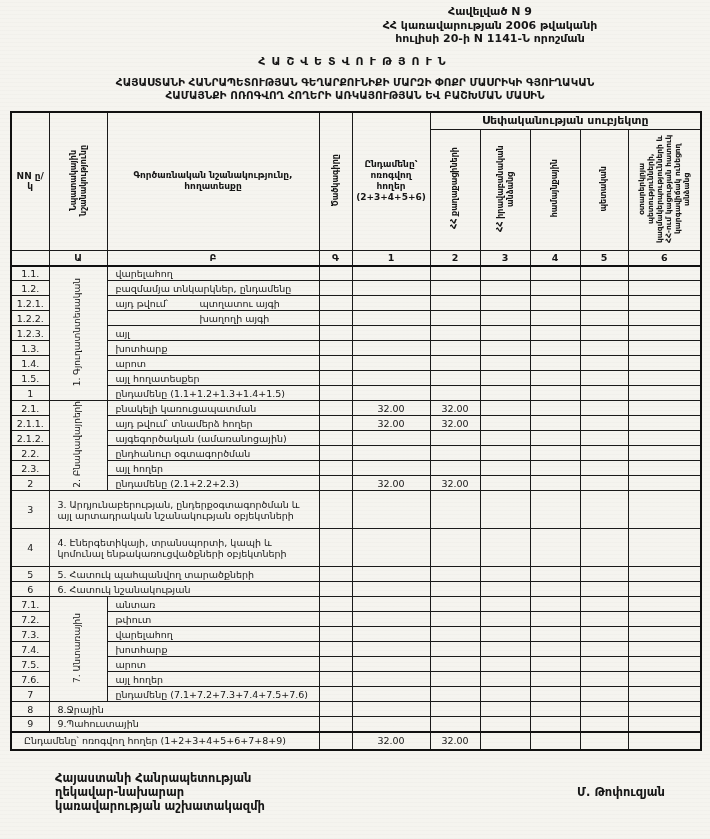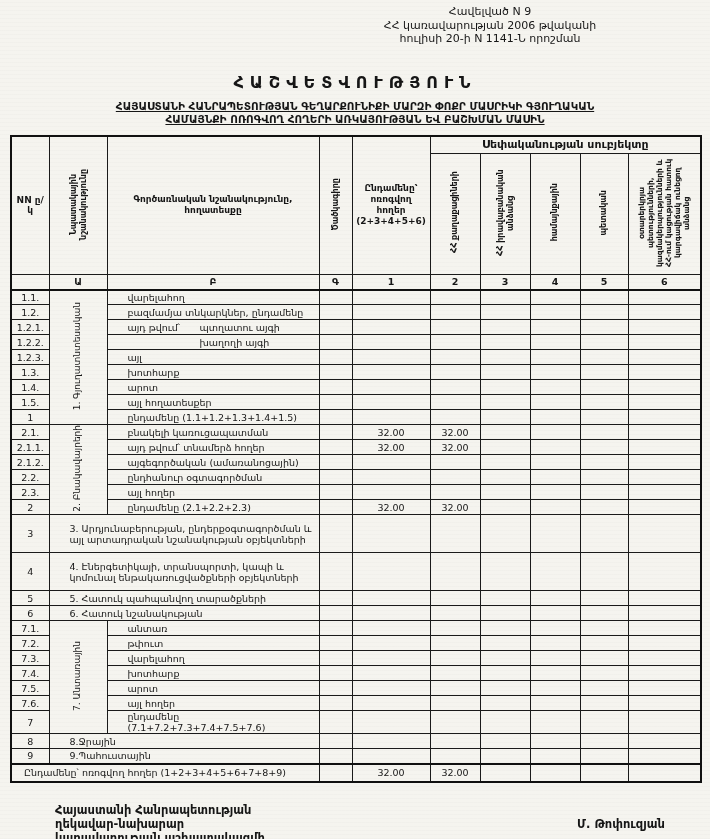--- a/index.html
+++ b/index.html
@@ -7,30 +7,29 @@
     width:710px;height:839px;overflow:hidden;
     background:#f5f4ef;
     background-image:repeating-linear-gradient(0deg, rgba(0,0,0,0.015) 0 1px, transparent 1px 4px);
     font-family:"DejaVu Sans", sans-serif;
     color:#161616;
   }
   .page{width:710px;height:839px;position:relative;}
   
   .appendix{
     padding-top:5px;margin-left:280px;width:420px;
-    text-align:center;font-weight:normal;font-size:11px;line-height:13.5px;
+    text-align:center;font-weight:bold;font-size:11px;line-height:13.5px;
   }
   .title{
-    text-align:center;font-size:16px;font-weight:bold;letter-spacing:6px;
-    margin-top:27px;
+    text-align:center;font-size:11px;font-weight:bold;letter-spacing:6px;
+    margin-top:9px;
   }
   .subtitle{
     text-align:center;font-size:10.5px;font-weight:bold;line-height:13px;
     margin-top:8px;
-    text-decoration:underline;
   }
   
   table{
     border-collapse:collapse;table-layout:fixed;
     width:690px;margin:9px 10px 0 10px;
     border:2px solid #111;
   }
   th,td{
     border:1px solid #1a1a1a;
     padding:0 2px;
@@ -51,21 +50,21 @@
   }
   .own6 .vtext{font-size:7.5px;line-height:9px;}
   .letters td{height:14px;text-align:center;font-weight:bold;font-size:9.5px;border-bottom:2px solid #111;}
   tbody tr{height:15px;}
   tbody tr.tall{height:38px;}
   tbody tr.grand{height:18px;}
   tbody td{font-size:9.5px;line-height:11px;}
   .c-num{text-align:center;}
   .c-group{text-align:center;}
   .c-group .vtext{font-size:9px;max-height:none;font-weight:normal;}
-  .c-label{text-align:left;padding-left:20px;position:relative;}
+  .c-label{text-align:left;padding-left:8px;position:relative;}
   .sublabel{position:absolute;left:92px;top:50%;transform:translateY(-50%);}
   .c-val{text-align:center;}
   tr.grand td{border-top:2px solid #111;font-size:9.5px;}
   tr.grand .c-label{padding-left:12px;}
   
   .footer{
     display:flex;justify-content:space-between;align-items:center;
     margin:20px 45px 0 55px;
     font-weight:bold;font-size:11.5px;line-height:14px;
   }

